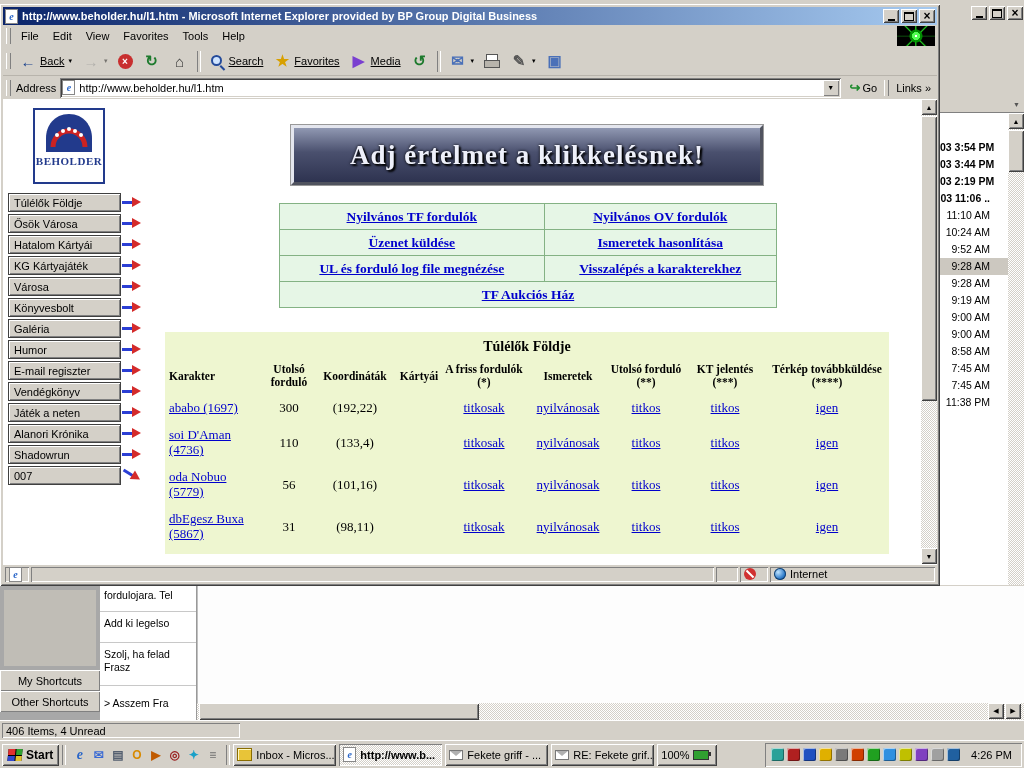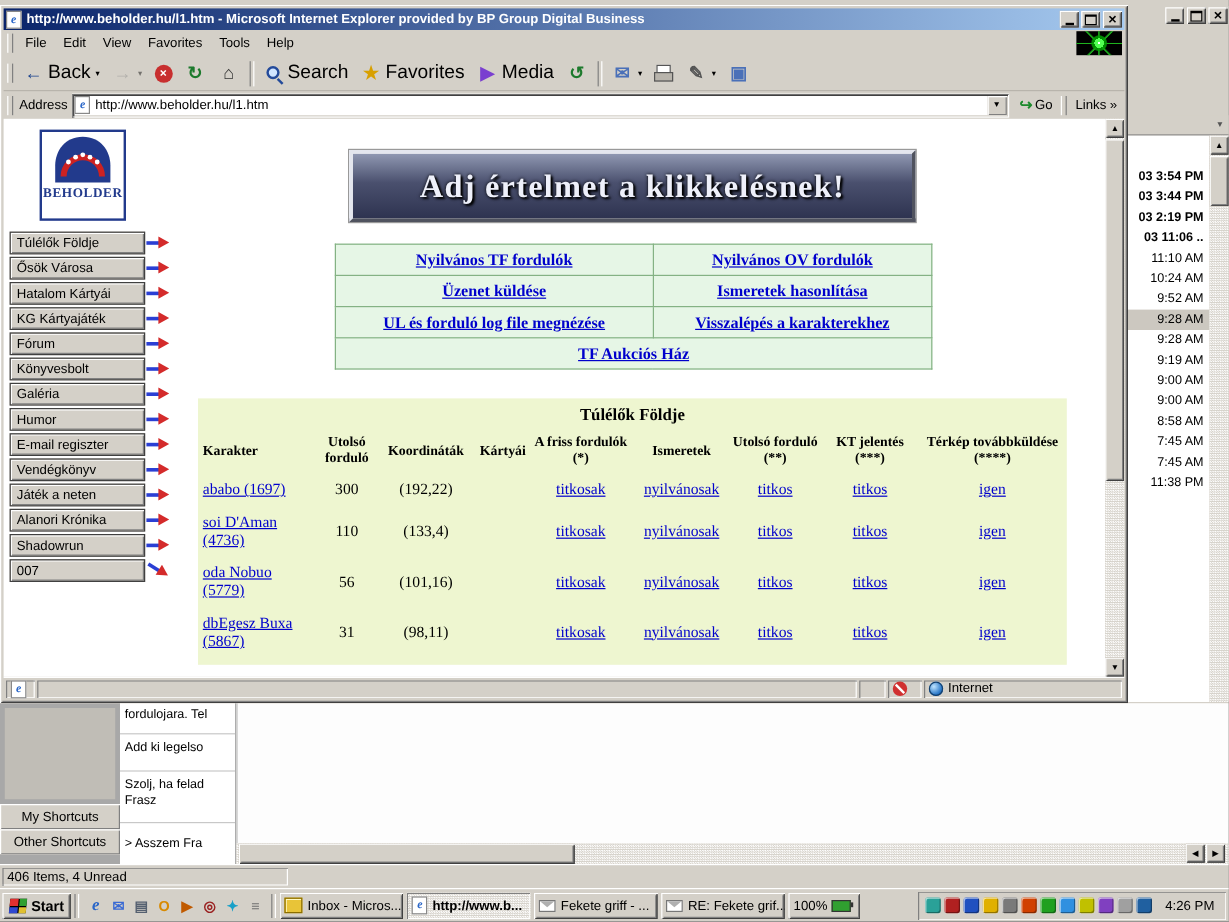--- a/index.html
+++ b/index.html
@@ -25,21 +25,21 @@
   .grip{width:3px;height:16px;border-left:1px solid #fff;border-right:1px solid #808080;margin:0 3px 0 1px;flex:none;}
   .menu-item{padding:3px 7px;}
   #bp-logo{margin-left:auto;width:38px;height:20px;background:
       radial-gradient(circle,#ffffff 0 1px,#52ff52 1px 4px, rgba(0,160,0,.85) 4px 6px, transparent 7px),
       linear-gradient(45deg, transparent 46%, #2c2 48%, transparent 52%),
       linear-gradient(-45deg, transparent 46%, #2c2 48%, transparent 52%),
       linear-gradient(0deg, transparent 47%, #2c2 49%, transparent 53%),
       linear-gradient(90deg, transparent 47%, #2c2 49%, transparent 53%), #000;}
   #ie-toolbar{left:3px;top:43px;width:934px;height:29px;display:flex;align-items:center;padding:0 2px;box-sizing:border-box;border-bottom:1px solid #b8b4ac;}
   .tb-btn{display:flex;align-items:center;height:25px;padding:0 5px;gap:3px;flex:none;}
-  .tb-label{font-size:16px;}
+  .tb-label{font-size:11px;text-decoration:underline;}
   .tb-sep{width:2px;height:21px;border-left:1px solid #808080;border-right:1px solid #fff;margin:0 3px;flex:none;}
   .tb-drop{font-size:7px;margin-left:1px;}
   .tb-btn.disabled{opacity:.45;}
   .icn{width:18px;height:18px;display:flex;align-items:center;justify-content:center;font-size:15px;font-weight:bold;flex:none;}
   .icn-stop{width:15px;height:15px;border-radius:50%;background:#c82f2f;color:#fff;font-size:10px;font-weight:bold;display:flex;align-items:center;justify-content:center;flex:none;}
   .icn-search{position:relative;width:17px;height:17px;flex:none;}
   .icn-search::before{content:"";position:absolute;left:2px;top:2px;width:7px;height:7px;border:2px solid #234a9a;border-radius:50%;background:#cfe4ff;}
   .icn-search::after{content:"";position:absolute;left:12px;top:12px;width:6px;height:2px;background:#234a9a;transform:rotate(45deg);transform-origin:0 0;}
   .icn-print{position:relative;width:16px;height:15px;flex:none;}
   .icn-print::before{content:"";position:absolute;left:2px;top:0;width:10px;height:5px;background:#fff;border:1px solid #555;}
@@ -86,21 +86,21 @@
   table.beh th{font:bold 11.5px "Liberation Serif",serif;text-align:center;vertical-align:middle;padding:2px 1px 6px 1px;line-height:1.15;}
   table.beh th.name{text-align:left;padding-left:3px;}
   table.beh td{font:13px "Liberation Serif",serif;text-align:center;vertical-align:middle;padding:6px 2px;line-height:1.15;}
   table.beh td.name{text-align:left;padding-left:3px;}
 
   
   #ol-right{left:938px;top:0;width:86px;height:586px;background:#d4d0c8;}
   #ol-caption{left:940px;top:5px;width:84px;height:16px;display:flex;justify-content:flex-end;align-items:center;padding-right:1px;box-sizing:border-box;background:#d4d0c8;}
   #ol-colhead{left:940px;top:96px;width:84px;height:17px;background:#d4d0c8;border-bottom:1px solid #808080;display:flex;align-items:center;justify-content:flex-end;padding-right:4px;box-sizing:border-box;color:#555;font-size:7px;}
   #ol-times{left:940px;top:113px;width:68px;height:472px;background:#fff;padding-top:26px;box-sizing:border-box;overflow:hidden;}
-  .time-row{height:17px;line-height:17px;text-align:right;padding-right:5px;font-size:10.5px;white-space:nowrap;}
+  .time-row{height:17px;line-height:17px;text-align:right;padding-right:18px;font-size:10.5px;white-space:nowrap;}
   .time-row.unread{font-weight:bold;}
   .time-row.selected{background:#ccc8c0;}
   #ol-vscroll{left:1008px;top:113px;width:16px;height:472px;background-color:#e8e5de;background-image:repeating-conic-gradient(#ffffff 0% 25%, #d4d0c8 0% 50%);background-size:2px 2px;}
   #ol-bar{left:0;top:586px;width:100px;height:134px;background:#a8a8a8;}
   #ol-bar-block{left:4px;top:4px;width:92px;height:76px;background:#c0bdb6;position:absolute;}
   .shortcut-btn{position:absolute;left:0;width:100px;height:21px;background:#d4d0c8;display:flex;align-items:center;justify-content:center;font-size:11px;box-sizing:border-box;}
   #ol-preview{left:100px;top:586px;width:97px;height:134px;background:#fff;border-right:1px solid #999;box-sizing:border-box;overflow:hidden;}
   .prev-line{position:absolute;left:4px;font-size:10.5px;white-space:nowrap;}
   .prev-sep{position:absolute;left:0;width:96px;height:1px;background:#c8c8c8;}
   #ol-main{left:197px;top:586px;width:827px;height:117px;background:#fdfdfd;border-left:1px solid #c0c0c0;box-sizing:border-box;}
@@ -331,21 +331,21 @@
           </div>
           <div class="nav-row">
             <div class="nav-btn">Hatalom Kártyái</div>
             <span class="nav-arrow"></span>
           </div>
           <div class="nav-row">
             <div class="nav-btn">KG Kártyajáték</div>
             <span class="nav-arrow"></span>
           </div>
           <div class="nav-row">
-            <div class="nav-btn">Fórum</div>
+            <div class="nav-btn">Városa</div>
             <span class="nav-arrow"></span>
           </div>
           <div class="nav-row">
             <div class="nav-btn">Könyvesbolt</div>
             <span class="nav-arrow"></span>
           </div>
           <div class="nav-row">
             <div class="nav-btn">Galéria</div>
             <span class="nav-arrow"></span>
           </div>

